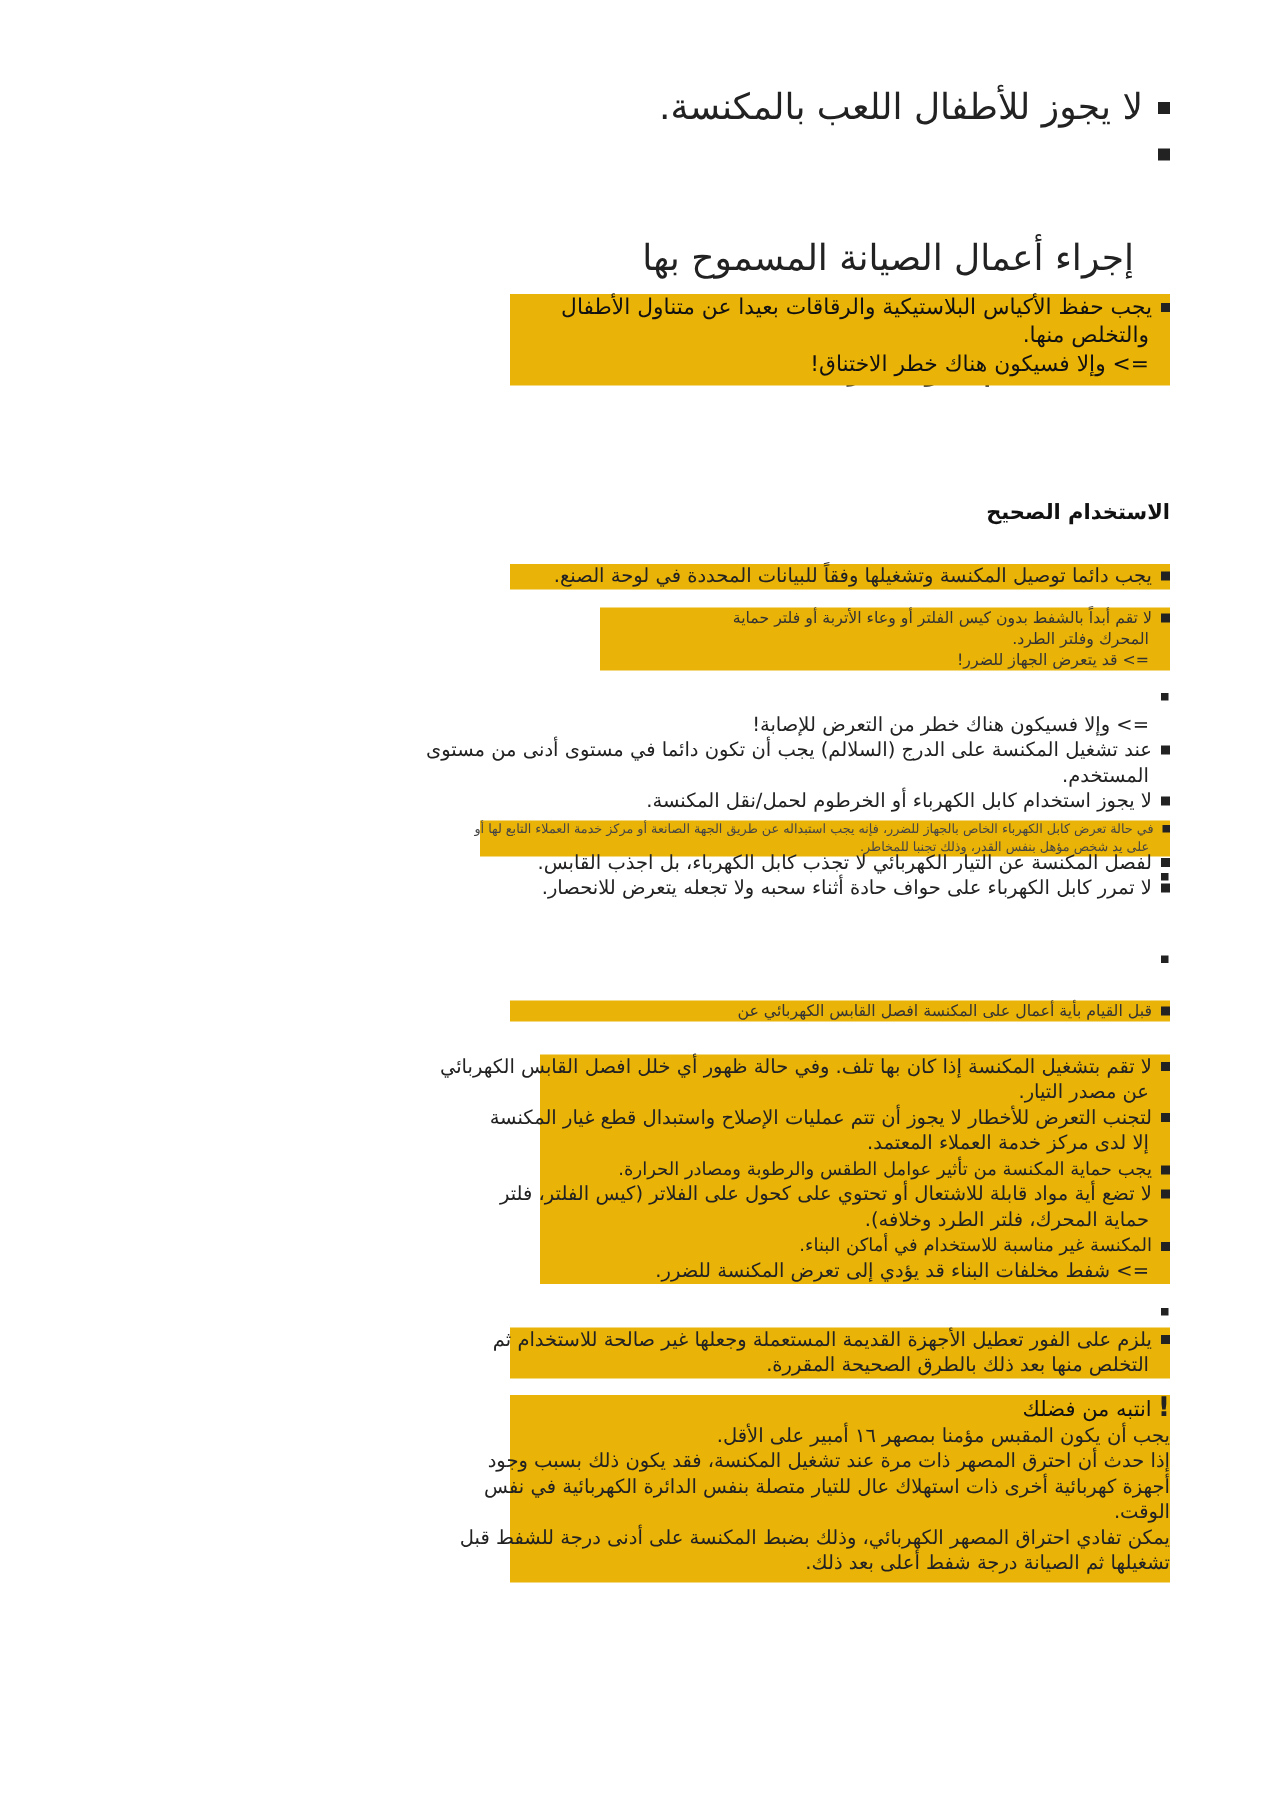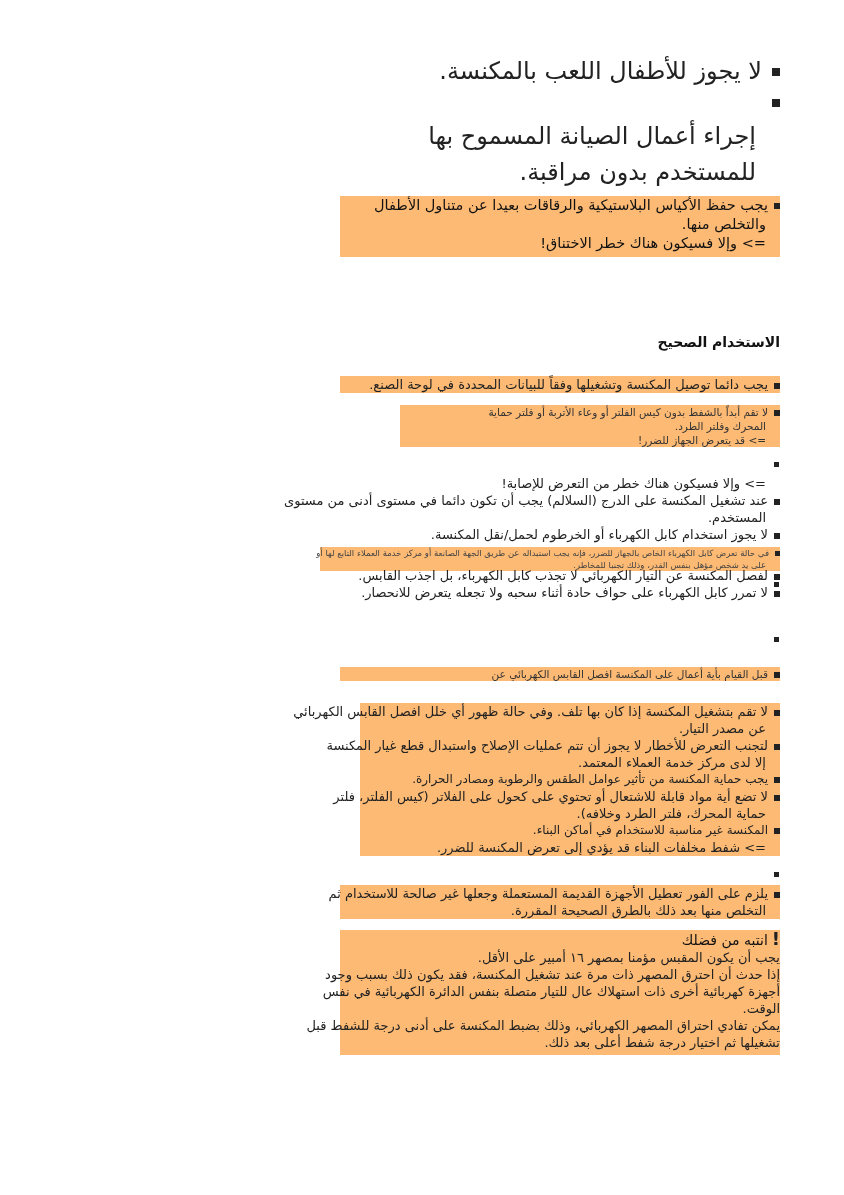--- a/index.html
+++ b/index.html
@@ -1,24 +1,24 @@
 <!DOCTYPE html>
 <html><head>
   <meta charset="utf-8">
   <style>
     html, body { margin: 0; padding: 0; background: #ffffff; }
     body { width: 844px; height: 1195px; position: relative; overflow: hidden; color: #1a1a1a; font-family: "DejaVu Sans", sans-serif; }
     .page { position: absolute; left: 0; top: 0; width: 844px; height: 939px; }
     .blk { position: absolute; direction: rtl; text-align: right; }
-    .shade { background: #fdba74; }
+    .shade { background: #eab308; }
     .sq { display: inline-block; width: 6px; height: 6px; background: #222; margin-left: 6px; vertical-align: middle; }
     .sq.big { width: 8px; height: 8px; margin-left: 10px; }
     .bline { white-space: nowrap; }
     .indent { padding-right: 14px; }
-    .indent-big { padding-right: 24px; }
+    .indent-big { padding-right: 24px; margin-top: 36px; }
     .big-text { font-size: 24px; line-height: 31px; color: #222; }
     .med-text { font-size: 14.5px; line-height: 19px; color: #111; }
     .norm-text { font-size: 13px; line-height: 17px; color: #222; }
     .small-text { font-size: 10.5px; line-height: 14px; color: #333; }
     .tiny-text { font-size: 8.5px; line-height: 12px; color: #444; }
     .heading { font-weight: bold; font-size: 14px; color: #111; }
     .warn-title { font-weight: normal; font-size: 14px; color: #111; }
     .warn-bang { font-weight: bold; font-size: 18px; margin-left: 4px; }
     .lone-bullet { position: absolute; width: 5px; height: 5px; background: #222; }
   </style>
@@ -100,16 +100,16 @@
 
   <div class="blk norm-text shade" style="right:64px; top:930px; width:440px; padding-bottom:4px;">
     <div class="bline">
       <span class="warn-bang">!</span><span class="warn-title">انتبه من فضلك</span>
     </div>
     <div class="bline">يجب أن يكون المقبس مؤمنا بمصهر ١٦ أمبير على الأقل.</div>
     <div class="bline">إذا حدث أن احترق المصهر ذات مرة عند تشغيل المكنسة، فقد يكون ذلك بسبب وجود</div>
     <div class="bline">أجهزة كهربائية أخرى ذات استهلاك عال للتيار متصلة بنفس الدائرة الكهربائية في نفس</div>
     <div class="bline">الوقت.</div>
     <div class="bline">يمكن تفادي احتراق المصهر الكهربائي، وذلك بضبط المكنسة على أدنى درجة للشفط قبل</div>
-    <div class="bline">تشغيلها ثم اختيار درجة شفط أعلى بعد ذلك.</div>
+    <div class="bline">تشغيلها ثم الصيانة درجة شفط أعلى بعد ذلك.</div>
   </div>
 
 </div>
 
 </body></html>

